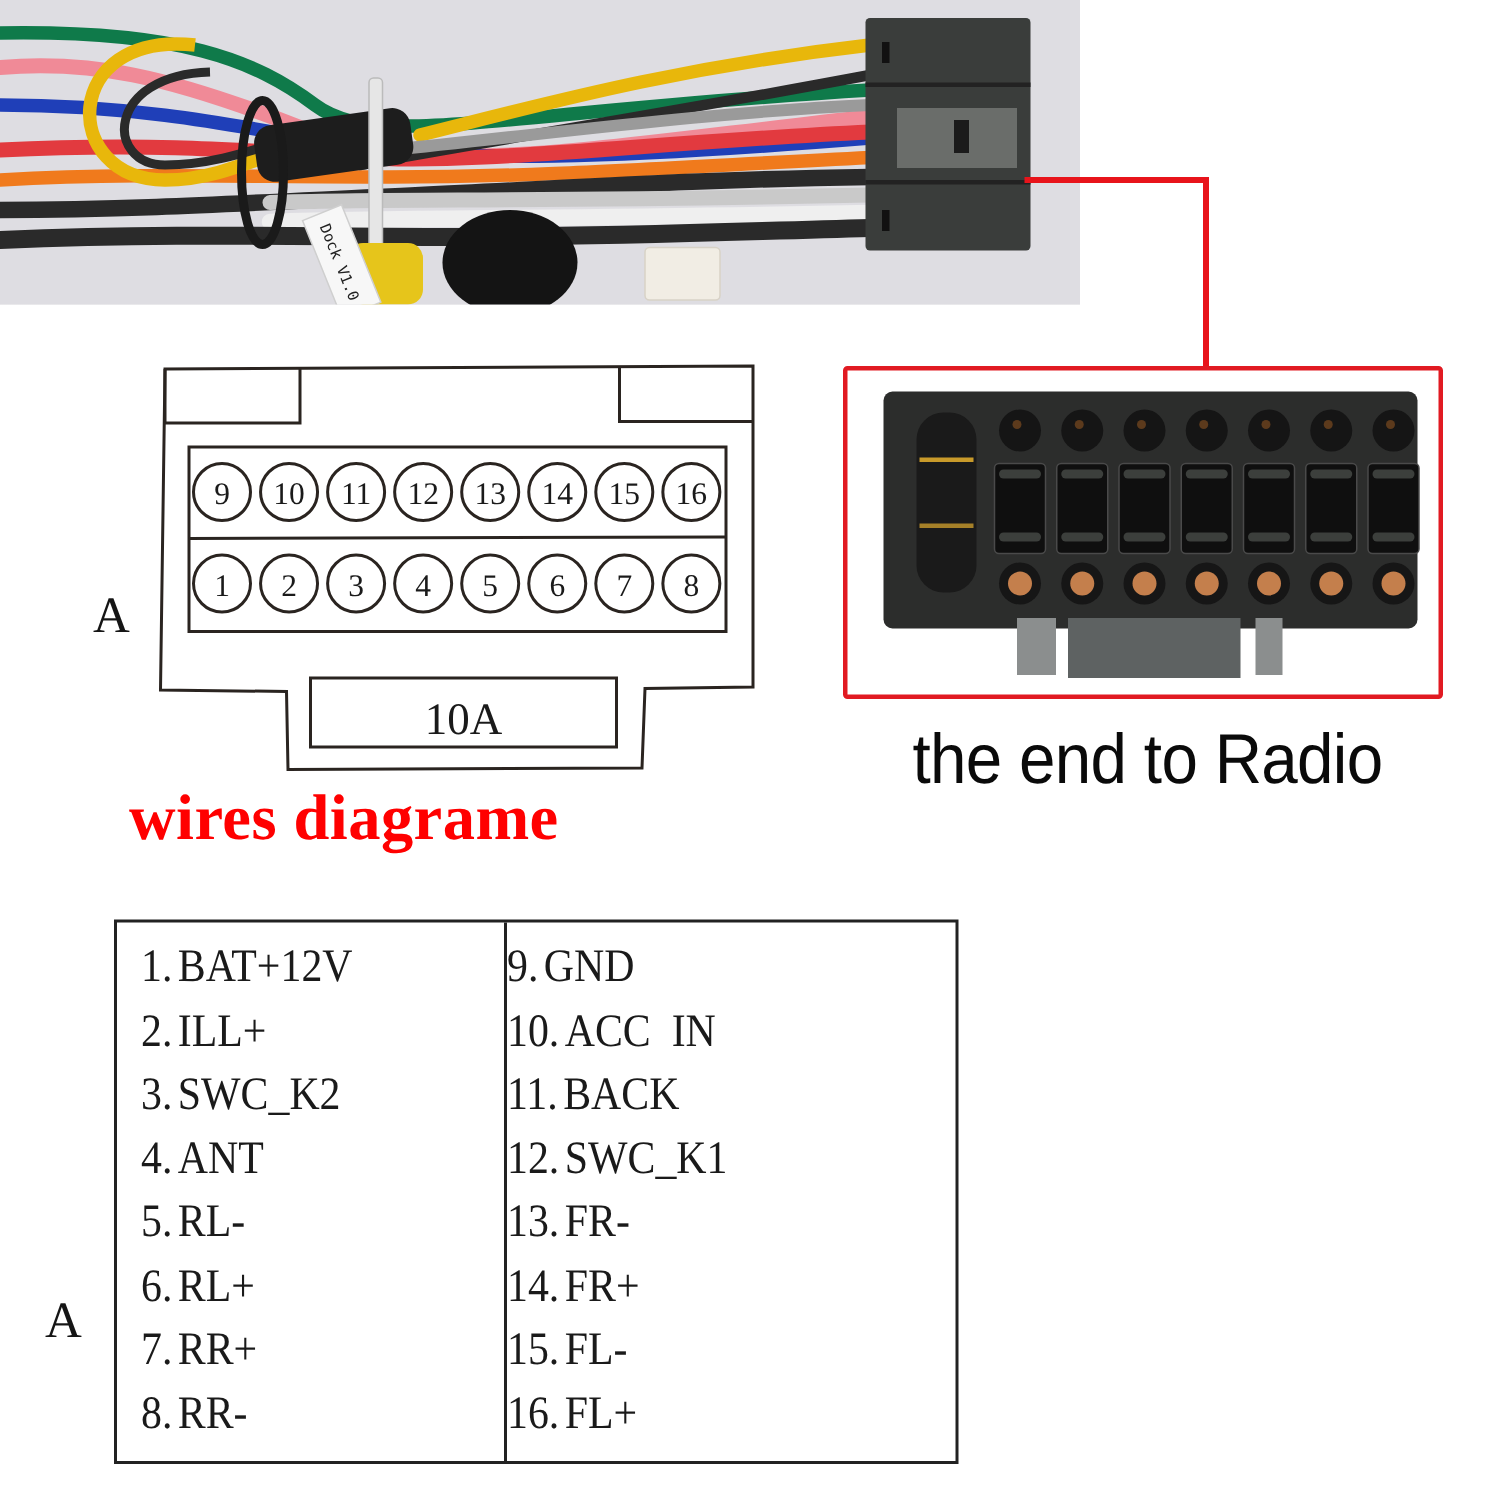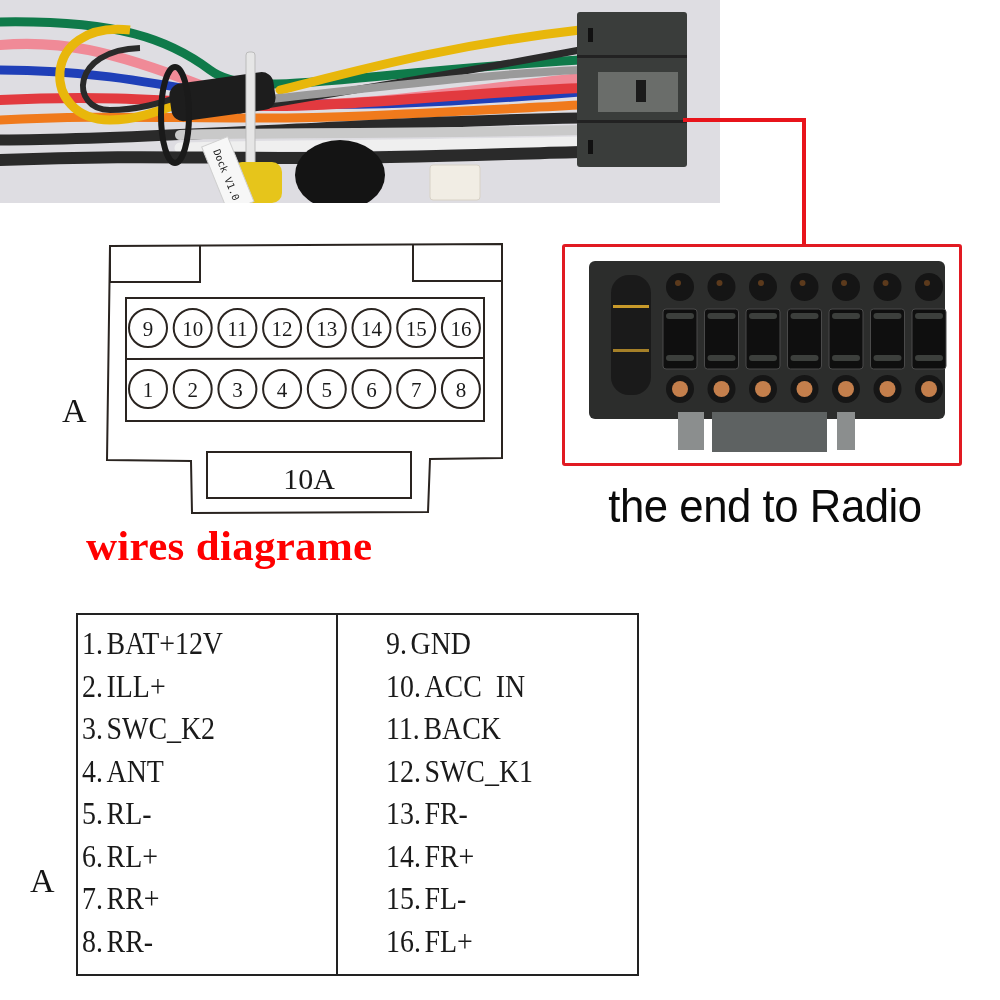--- a/index.html
+++ b/index.html
@@ -44,22 +44,22 @@
       position: absolute; left: 86px; top: 521px; font-family: Liberation Serif, serif;
       font-weight: bold; font-size: 43px; color: #ff0000; letter-spacing: 0.3px;
     }
 
     
     .pin-table {
       position: absolute; left: 76px; top: 613px; width: 563px; height: 363px;
       border: 2px solid #222; box-sizing: border-box; display: flex;
     }
     .pin-col { position: relative; height: 100%; box-sizing: border-box; padding-top: 8px; }
-    .pin-col.left { width: 260px; border-right: 2px solid #222; padding-left: 4px; }
-    .pin-col.right { flex: 1; padding-left: 48px; }
+    .pin-col.left { width: 260px; border-right: 2px solid #222; padding-left: 16px; }
+    .pin-col.right { flex: 1; }
     .pin-row {
       font-family: "Liberation Serif", serif; font-size: 31px; color: #1a1a1a;
       height: 42.5px; line-height: 42px; white-space: pre; transform: scaleX(0.9); transform-origin: left center;
     }
     .pin-num { display: inline-block; }
     .pin-fn { display: inline-block; margin-left: 4px; }
   </style>
 </head>
 <body>
 

